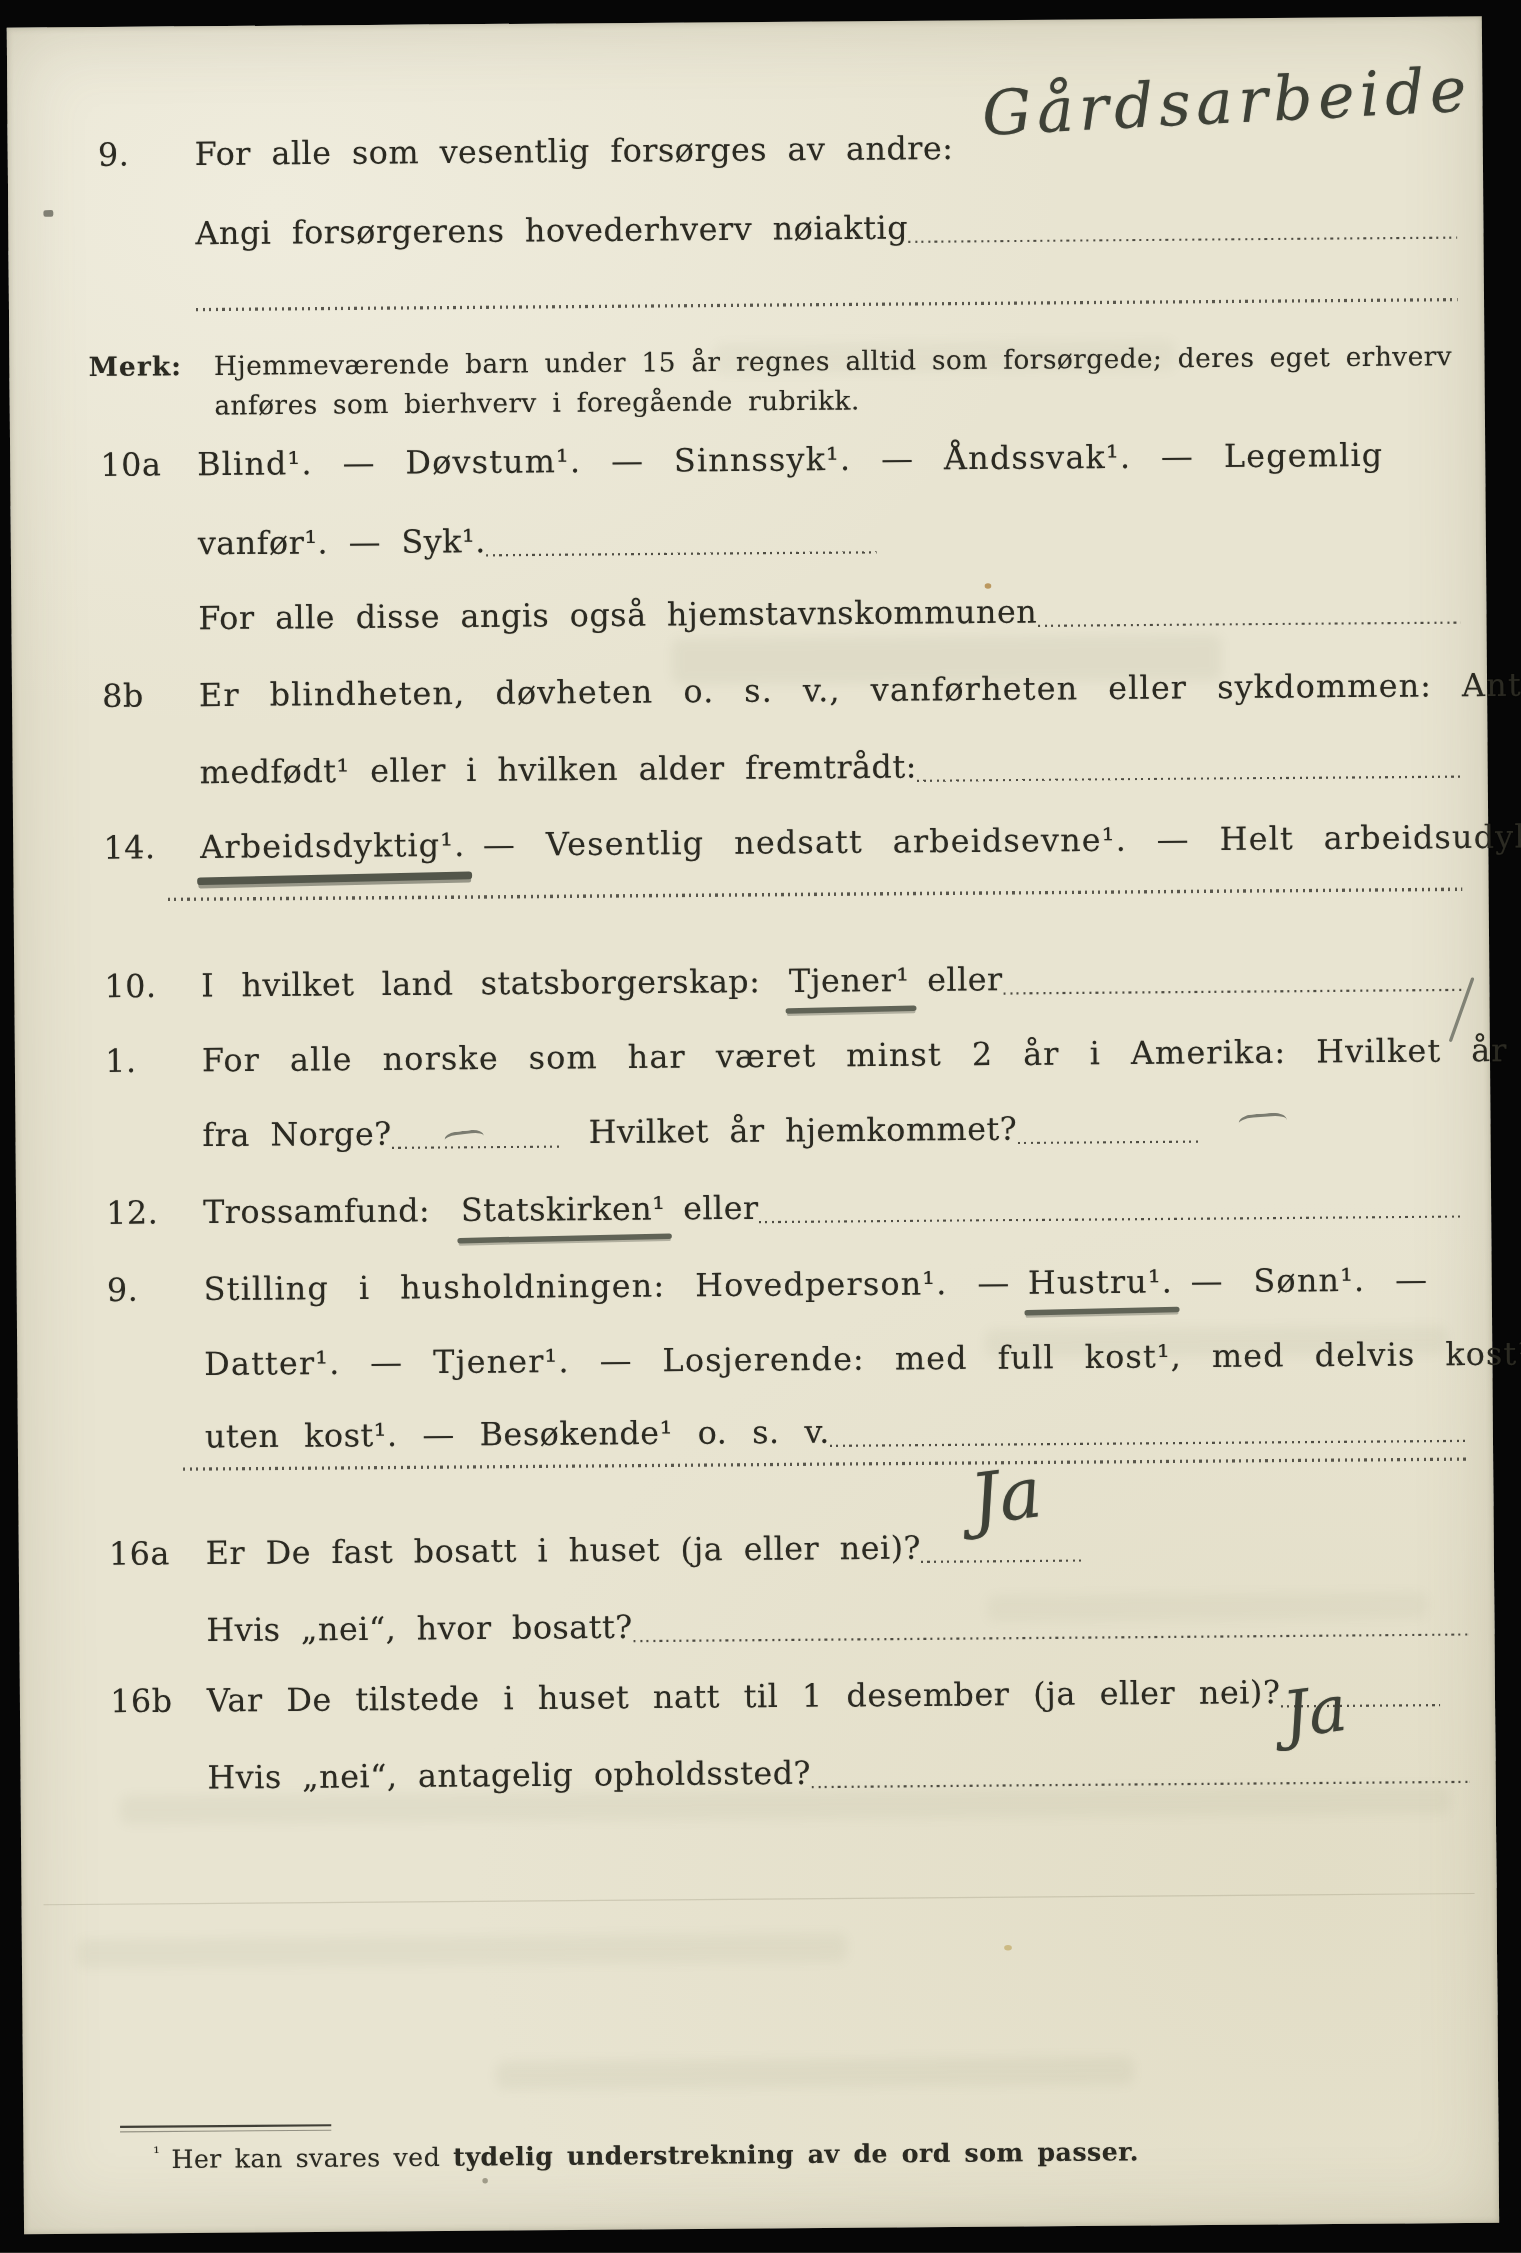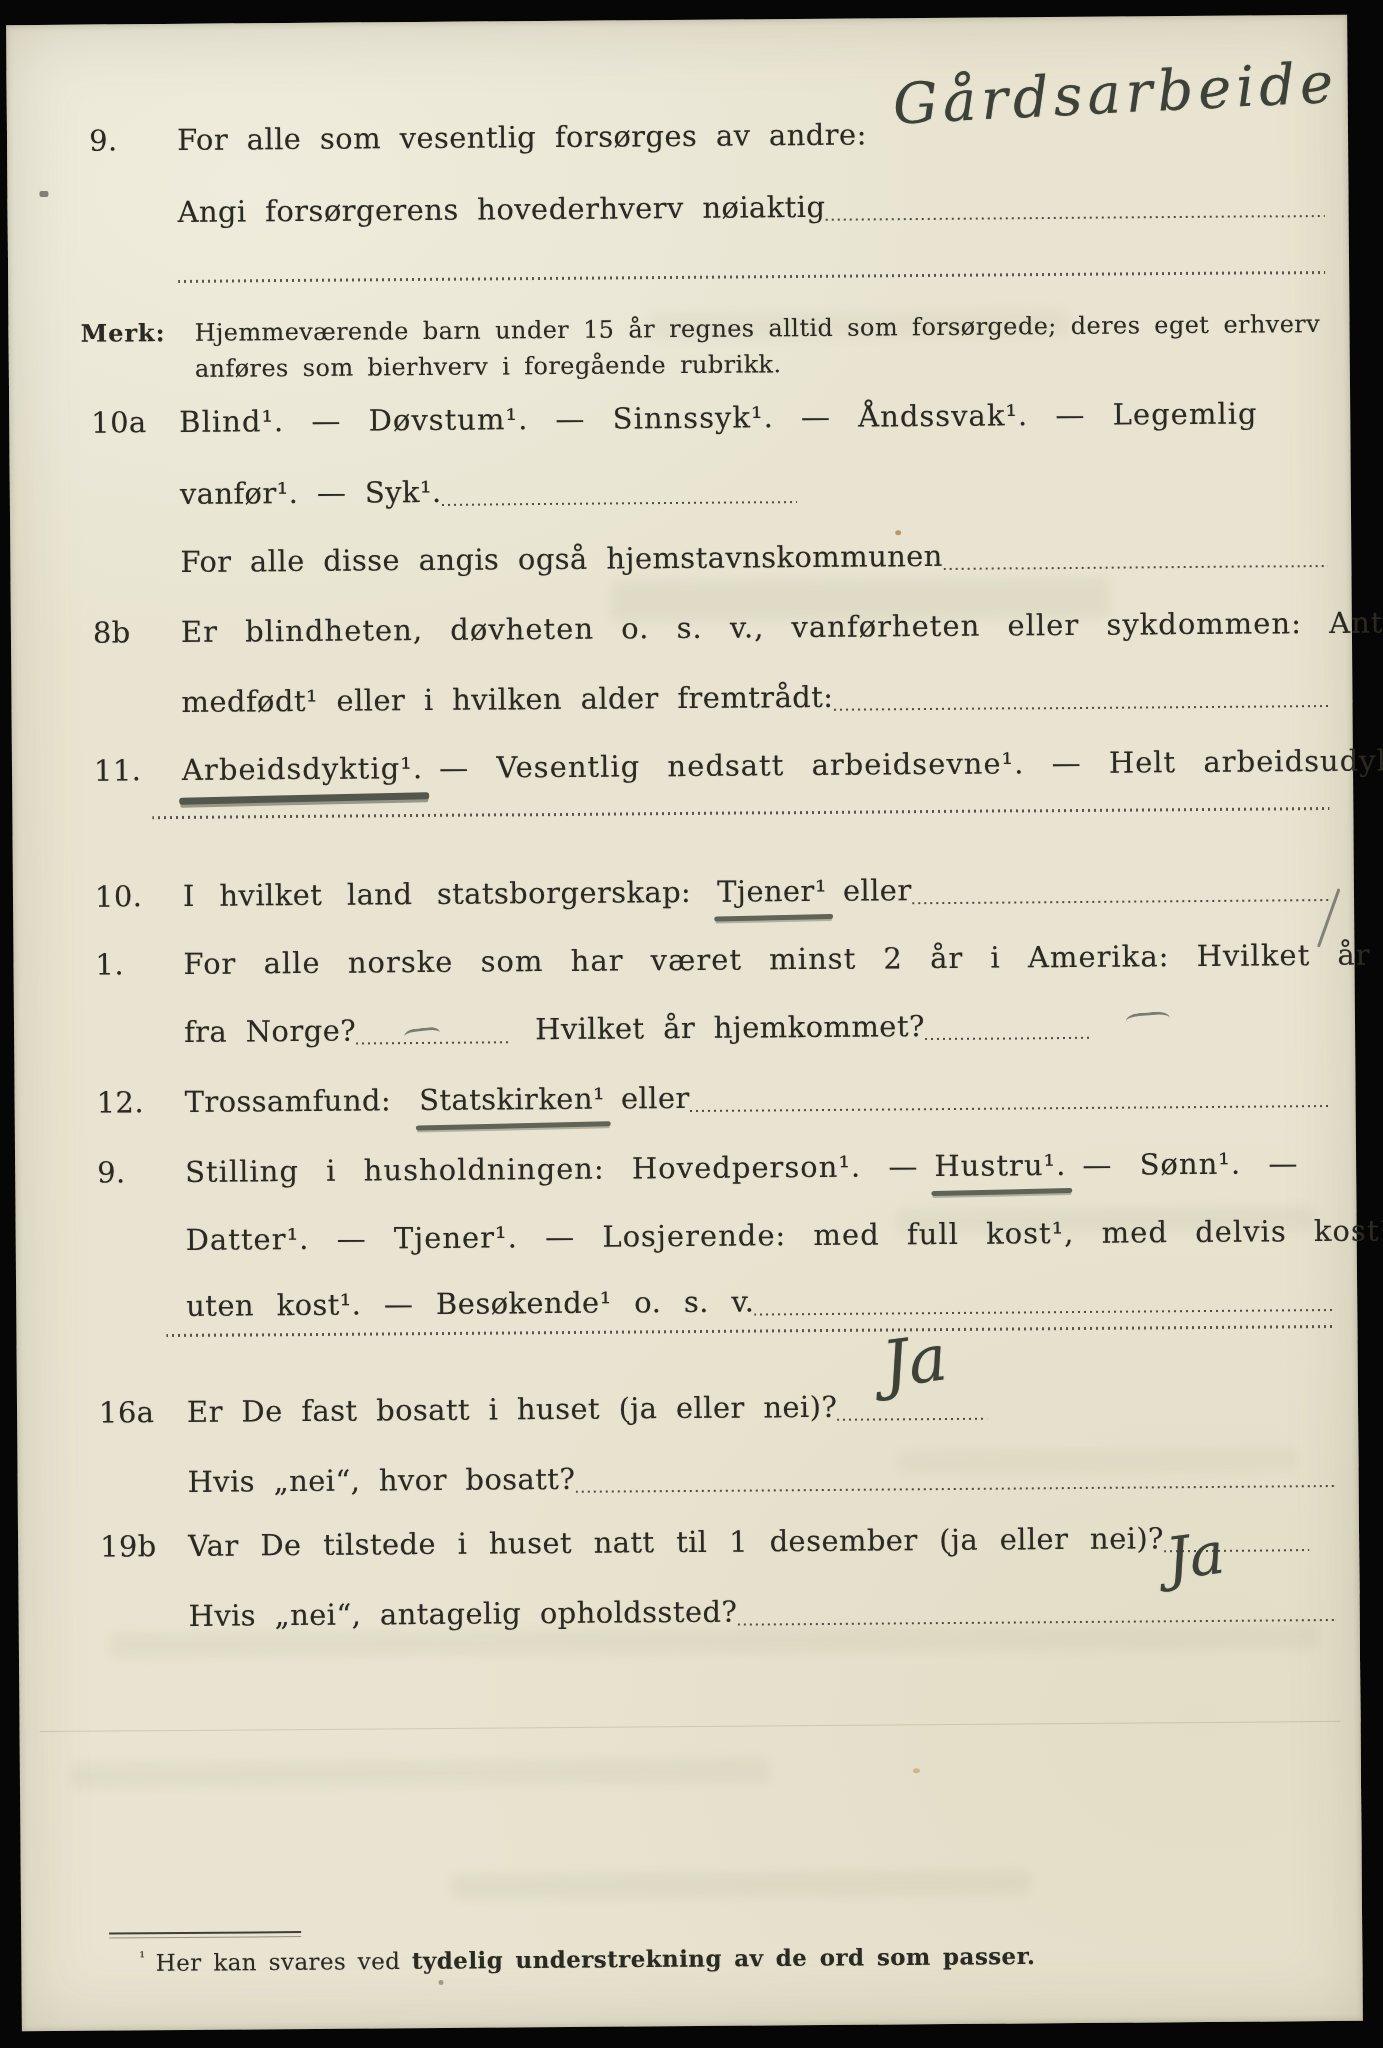--- a/index.html
+++ b/index.html
@@ -134,21 +134,21 @@
   <div class="row" style="top:588px">
     <span class="qnum">8b</span>
     <span class="qtext wide">Er blindheten, døvheten o. s. v., vanførheten eller sykdommen: Antagelig</span>
   </div>
   <div class="row cont" style="top:658px">
     <span class="qtext">medfødt¹ eller i hvilken alder fremtrådt:</span>
     <span class="leader"></span>
   </div>
 
   <div class="row" style="top:726px">
-    <span class="qnum">11.</span>
+    <span class="qnum">14.</span>
     <span class="qtext wide pu pu-heavy">Arbeidsdyktig¹.</span>
     <span class="qtext wide ml">— Vesentlig nedsatt arbeidsevne¹. — Helt arbeidsudyktig¹.</span>
   </div>
 
   <div class="leader-line" style="left:140px;right:24px;top:792px"></div>
 
   <div class="row" style="top:852px">
     <span class="qnum">10.</span>
     <span class="qtext" style="word-spacing:15px">I hvilket land statsborgerskap:</span>
     <span class="qtext pu ml" style="margin-left:26px">Tjener¹</span>
@@ -199,21 +199,21 @@
     <span class="qtext">Er De fast bosatt i huset (ja eller nei)?</span>
     <span class="leader fixed" style="width:150px"></span>
   </div>
   <div class="hw hw-16a">Ja</div>
   <div class="row cont" style="top:1438px">
     <span class="qtext">Hvis „nei“, hvor bosatt?</span>
     <span class="leader"></span>
   </div>
 
   <div class="row" style="top:1502px">
-    <span class="qnum">19b</span>
+    <span class="qnum">16b</span>
     <span class="qtext" style="word-spacing:12px">Var De tilstede i huset natt til 1 desember (ja eller nei)?</span>
     <span class="leader fixed" style="width:145px"></span>
   </div>
   <div class="hw hw-16b">Ja</div>
   <div class="row cont" style="top:1572px">
     <span class="qtext">Hvis „nei“, antagelig opholdssted?</span>
     <span class="leader"></span>
   </div>
 
   <div class="foot-rule"></div>

